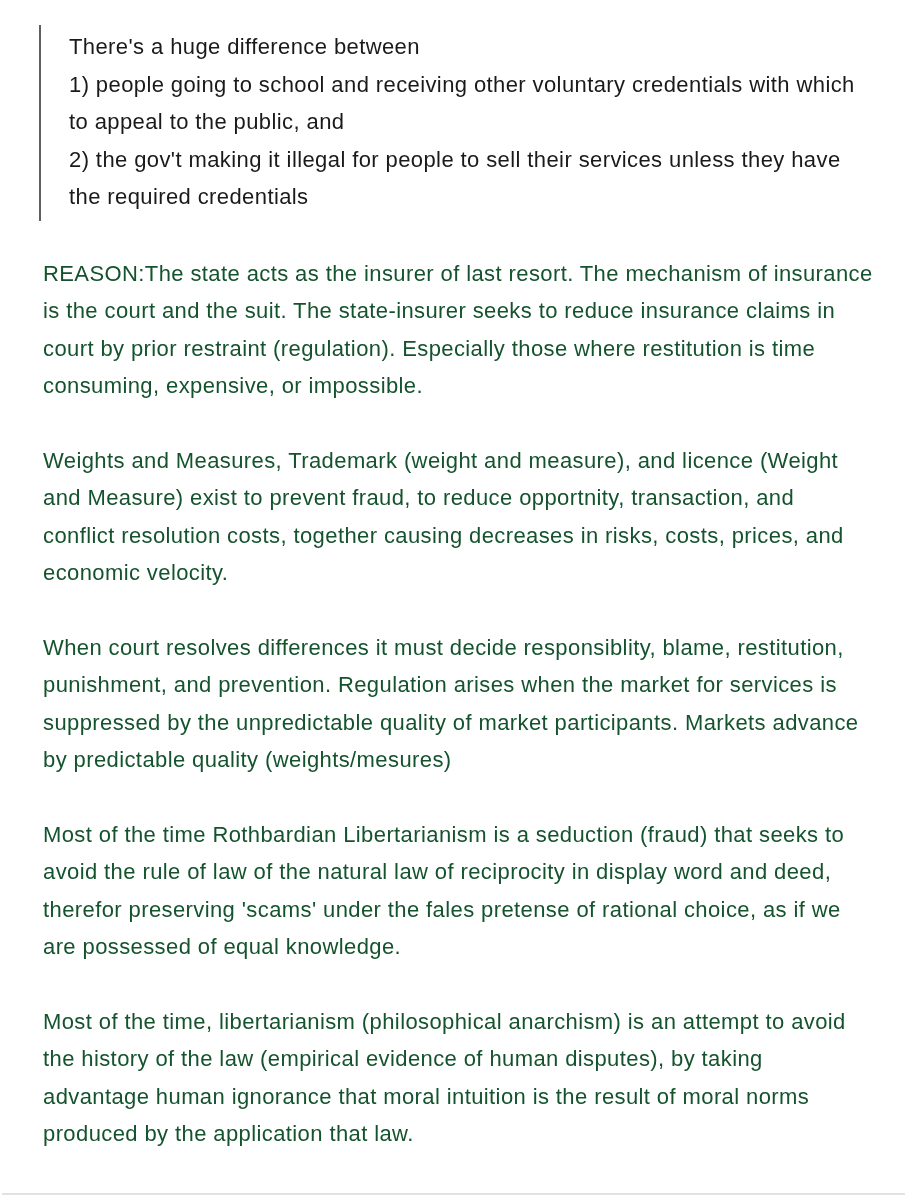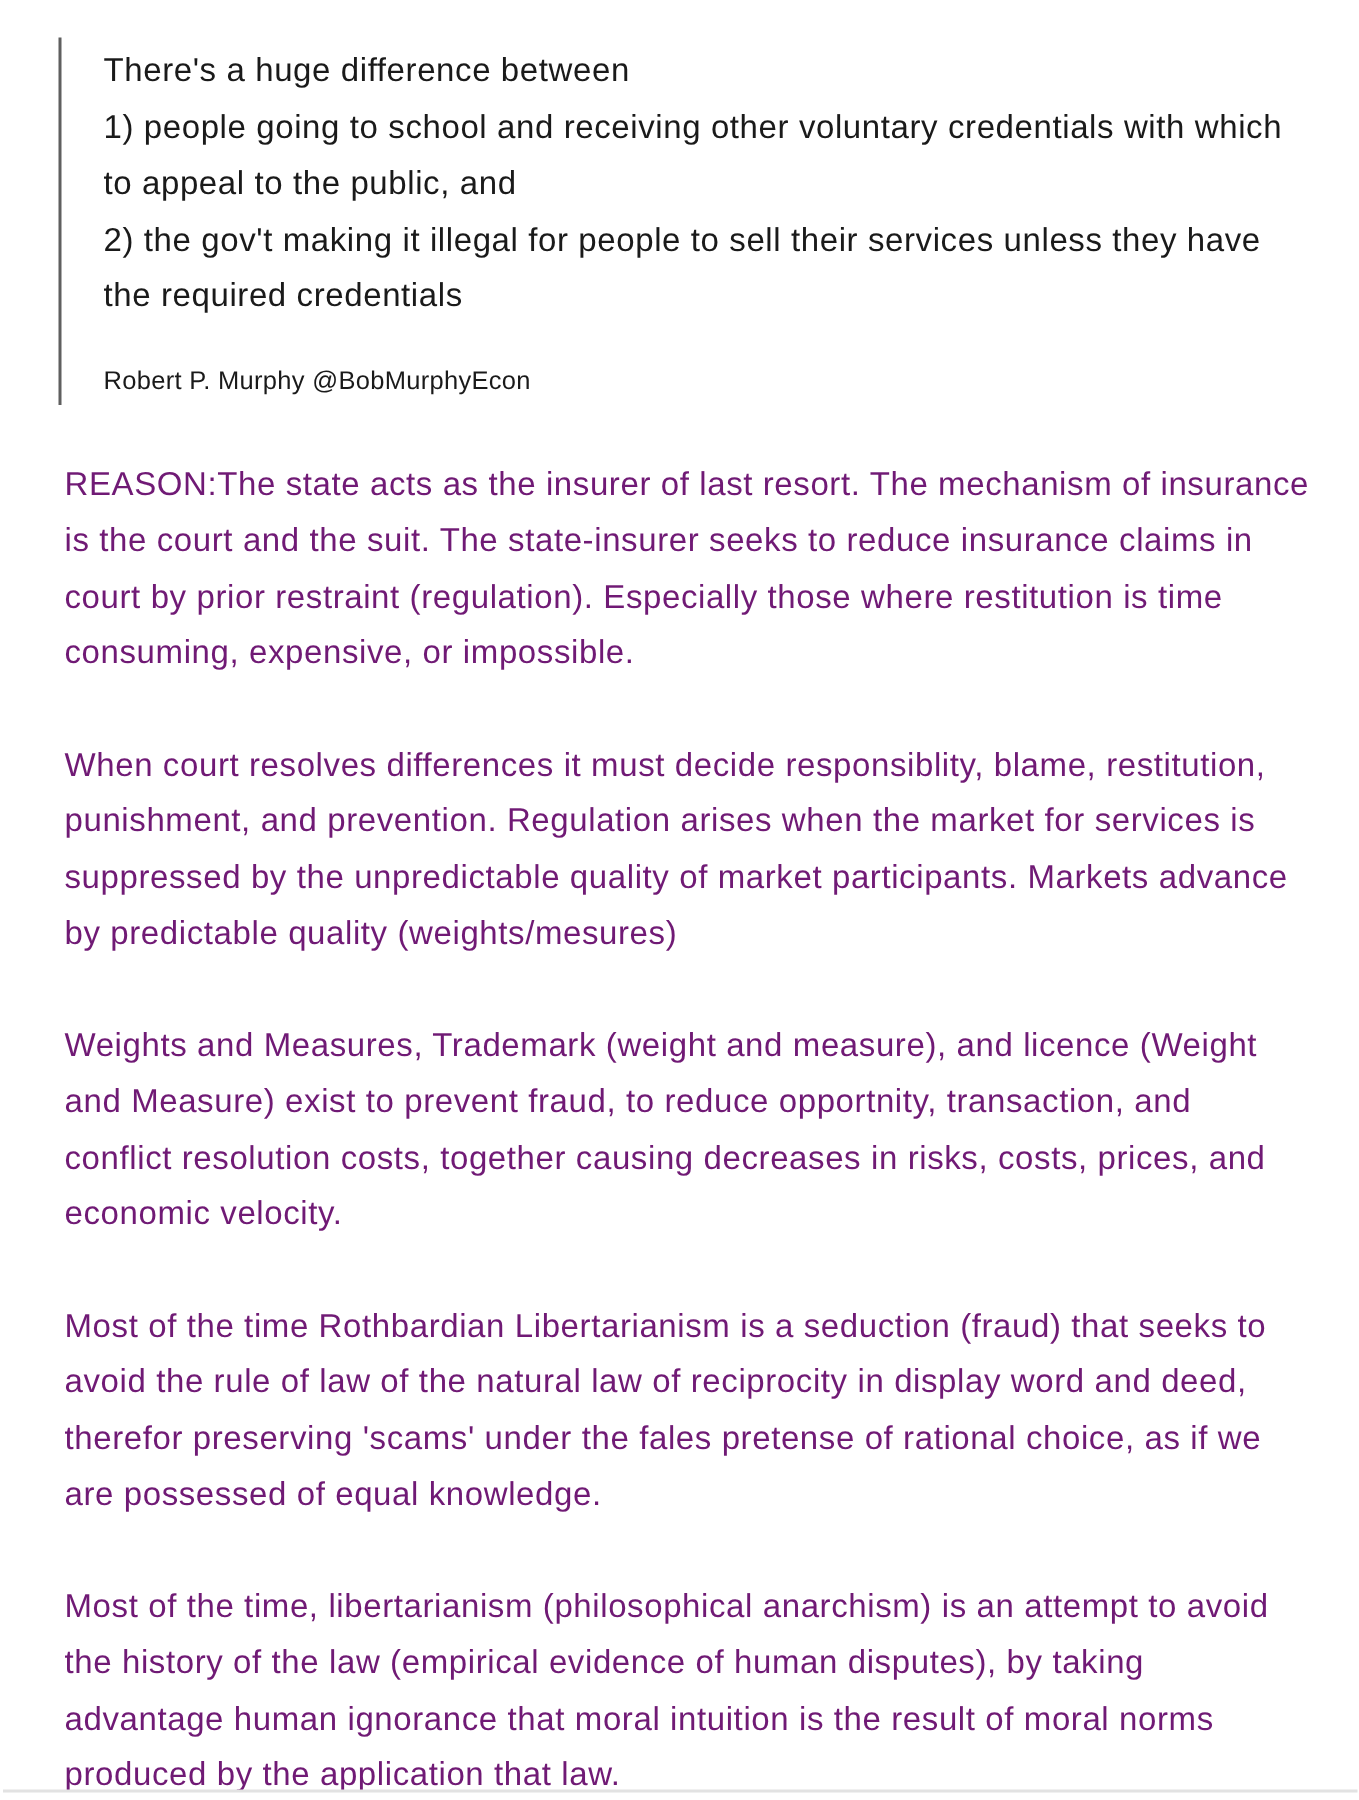--- a/index.html
+++ b/index.html
@@ -42,21 +42,21 @@
 
   .article {
     margin: 32px 28px 0 38px;
   }
 
   .para {
     font-size: 22px;
     line-height: 37.5px;
     letter-spacing: 0.4px;
     white-space: pre-line;
-    color: #701a75;
+    color: #14532d;
   }
 
   .para + .para { margin-top: 35px; }
 
   .bottom-divider {
     position: absolute;
     left: 0;
     top: 1191px;
     width: 906px;
     height: 1px;
@@ -67,36 +67,35 @@
 <body>
 
 <div class="page">
 
   <div class="quote-block">
     <div class="quote-text">There's a huge difference between
 1) people going to school and receiving other voluntary credentials with which
 to appeal to the public, and
 2) the gov't making it illegal for people to sell their services unless they have
 the required credentials</div>
-    <div class="quote-attribution">Robert P. Murphy @BobMurphyEcon</div>
   </div>
 
   <div class="article">
     <div class="para">REASON:The state acts as the insurer of last resort. The mechanism of insurance
 is the court and the suit. The state-insurer seeks to reduce insurance claims in
 court by prior restraint (regulation). Especially those where restitution is time
 consuming, expensive, or impossible.</div>
+    <div class="para">Weights and Measures, Trademark (weight and measure), and licence (Weight
+and Measure) exist to prevent fraud, to reduce opportnity, transaction, and
+conflict resolution costs, together causing decreases in risks, costs, prices, and
+economic velocity.</div>
     <div class="para">When court resolves differences it must decide responsiblity, blame, restitution,
 punishment, and prevention. Regulation arises when the market for services is
 suppressed by the unpredictable quality of market participants. Markets advance
 by predictable quality (weights/mesures)</div>
-    <div class="para">Weights and Measures, Trademark (weight and measure), and licence (Weight
-and Measure) exist to prevent fraud, to reduce opportnity, transaction, and
-conflict resolution costs, together causing decreases in risks, costs, prices, and
-economic velocity.</div>
     <div class="para">Most of the time Rothbardian Libertarianism is a seduction (fraud) that seeks to
 avoid the rule of law of the natural law of reciprocity in display word and deed,
 therefor preserving 'scams' under the fales pretense of rational choice, as if we
 are possessed of equal knowledge.</div>
     <div class="para">Most of the time, libertarianism (philosophical anarchism) is an attempt to avoid
 the history of the law (empirical evidence of human disputes), by taking
 advantage human ignorance that moral intuition is the result of moral norms
 produced by the application that law.</div>
   </div>
 

